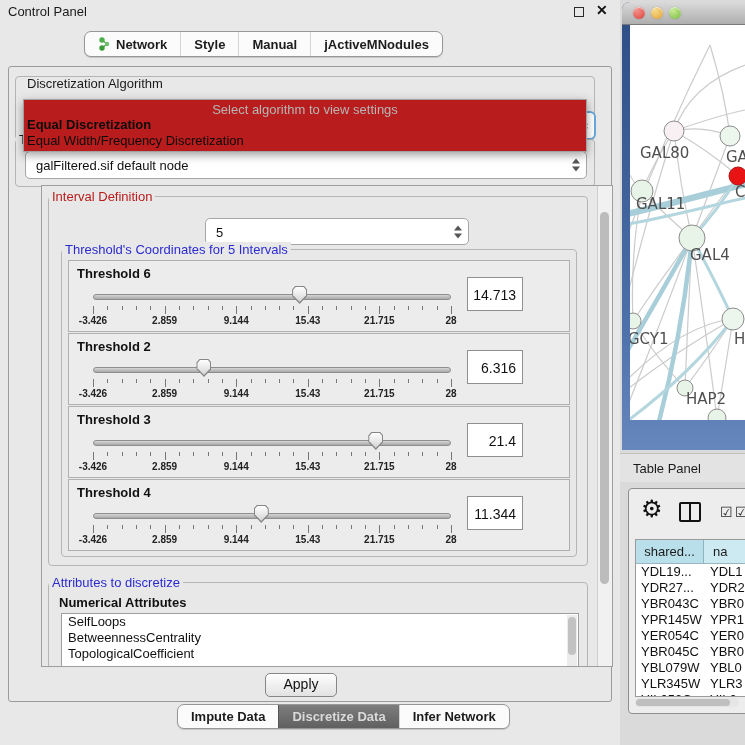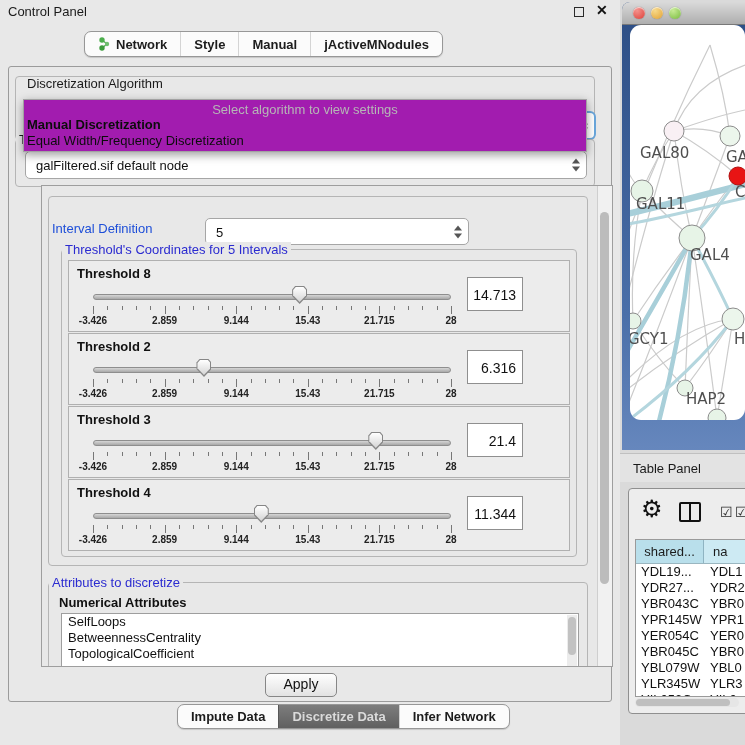--- a/index.html
+++ b/index.html
@@ -22,35 +22,35 @@
   .tab:first-child{border-left:none;}
   .tab.active{background:linear-gradient(#7d7d7d,#606060);color:#dadada;border-left-color:#565656;}
   #top-tabbar{left:84px;top:31px;}
   #bottom-tabbar{left:142px;top:704px;margin-left:35px;}
   #bottom-tabbar .tab{height:23px;}
 
   #outer-panel{position:absolute;left:8px;top:66px;width:602px;height:634px;border:1px solid #9b9b9b;border-radius:3px;}
 
   .groupbox{position:absolute;border:1px solid #b5b5b5;border-radius:4px;}
   .group-label{position:absolute;top:-8px;padding:0 3px;background:#e8e8e8;font-size:13px;line-height:15px;white-space:nowrap;}
-  .lbl-green{color:#1d4ed8;margin-top:32px;}
+  .lbl-green{color:#b91c1c;}
   .lbl-blue{color:#2b2bd0;}
   .lbl-dark{color:#1a1a1a;text-align:right;}
 
   .combobox{position:absolute;background:#fff;border:1px solid #a6a6a6;border-radius:5px;font-size:13px;color:#111;}
   .combobox .val{position:absolute;left:10px;top:50%;transform:translateY(-50%);white-space:nowrap;}
   .spinner{position:absolute;right:6px;top:50%;transform:translateY(-50%);}
   .arr-up{width:0;height:0;border-left:4px solid transparent;border-right:4px solid transparent;border-bottom:5px solid #555;margin-bottom:3px;}
   .arr-dn{width:0;height:0;border-left:4px solid transparent;border-right:4px solid transparent;border-top:5px solid #555;}
 
   
   #algo-group{left:6px;top:9px;width:578px;height:62px;}
   #algo-label{left:8px;top:-1px;background:transparent;}
   #algo-combo{left:13px;top:34px;width:563px;height:25px;border:2px solid #6aa7dc;border-radius:6px;}
-  #algo-popup{position:absolute;left:7px;top:22px;width:562px;height:51px;background:#a21caf;border:1px solid #a2a2a2;box-shadow:0 3px 9px rgba(0,0,0,.38);z-index:20;}
+  #algo-popup{position:absolute;left:7px;top:22px;width:562px;height:51px;background:#b91c1c;border:1px solid #a2a2a2;box-shadow:0 3px 9px rgba(0,0,0,.38);z-index:20;}
   #popup-hint{position:absolute;left:0;right:0;top:2px;text-align:center;font-size:13px;color:#b6b6b6;}
   .popup-opt{position:absolute;left:3px;font-size:13px;color:#0c0c0c;white-space:nowrap;}
   .popup-opt.sel{font-weight:bold;}
 
   #td-group{left:6px;top:72px;width:578px;height:46px;}
   #td-combo{left:9px;top:11px;width:560px;height:26px;}
 
   
   #scrollpane{position:absolute;left:32px;top:118px;width:570px;height:480px;border:1px solid #9e9e9e;overflow:hidden;background:#e8e8e8;}
   #sp-vscroll{position:absolute;right:0;top:0;bottom:0;width:14px;background:#f1f1f1;border-left:1px solid #cfcfcf;}
@@ -85,21 +85,21 @@
   #apply-btn{position:absolute;left:256px;top:606px;width:70px;height:22px;border:1px solid #868686;border-radius:5px;background:linear-gradient(#fefefe,#e2e2e2);font-size:14px;color:#111;text-align:center;line-height:21px;}
 
   
   #right-area{position:absolute;left:620px;top:0;width:125px;height:745px;background:#dadada;}
   #net-window{position:absolute;left:2px;top:2px;width:123px;height:448px;border-radius:8px 0 0 0;background:linear-gradient(#2c4d84,#4a6fa9 70%,#6687bd);}
   #net-titlebar{position:absolute;left:0;top:0;right:0;height:22px;border-radius:8px 0 0 0;background:linear-gradient(#dadada,#aeaeae);border-bottom:1px solid #787878;}
   .light{position:absolute;top:5px;width:12px;height:12px;border-radius:50%;box-shadow:inset 0 1px 1px rgba(255,255,255,.7),0 0 1px rgba(0,0,0,.5);}
   #light-close{left:11px;background:radial-gradient(circle at 35% 30%,#f4928c,#dd3f38);}
   #light-min{left:29px;background:radial-gradient(circle at 35% 30%,#f7d98a,#e2a234);}
   #light-zoom{left:47px;background:radial-gradient(circle at 35% 30%,#c7eb95,#77bb3c);}
-  #net-canvas{position:absolute;left:8px;top:23px;width:115px;height:395px;background:#fff;overflow:hidden;border-radius:11px;}
+  #net-canvas{position:absolute;left:8px;top:23px;width:115px;height:395px;background:#fff;overflow:hidden;}
   #net-canvas svg{display:block;}
 
   #tp-titlebar{position:absolute;left:0;top:453px;width:125px;height:28px;background:#e3e3e3;border-top:1px solid #c0c0c0;}
   #tp-title{position:absolute;left:13px;top:7px;font-size:13px;color:#1a1a1a;}
   #table-window{position:absolute;left:8px;top:488px;width:117px;height:224px;border:1px solid #8f8f8f;border-radius:4px 0 0 4px;background:#ededed;}
   #tp-toolbar{position:absolute;left:0;top:0;right:0;height:46px;}
   #gear-icon{position:absolute;left:12px;top:8px;font-size:24px;color:#111;line-height:24px;}
   #columns-icon{position:absolute;left:50px;top:13px;width:18px;height:16px;border:2.5px solid #111;border-radius:2px;}
   #columns-icon .mid{position:absolute;left:50%;top:0;bottom:0;width:2.5px;margin-left:-1.25px;background:#111;}
   .cbx-icon{position:absolute;top:15px;font-size:14px;color:#2a2a2a;}
@@ -155,21 +155,21 @@
       <span id="algo-label" class="group-label lbl-dark">Discretization Algorithm</span>
       <div id="algo-combo" class="combobox">
         <span class="spinner">
             <div class="arr-up"></div>
             <div class="arr-dn"></div>
           </span>
       </div>
       <div id="algo-popup">
         <div id="popup-hint">Select algorithm to view settings</div>
         <div id="popup-options">
-            <div class="popup-opt sel" style="top: 17px;">Manual Discretization</div>
+            <div class="popup-opt sel" style="top: 17px;">Equal Discretization</div>
             <div class="popup-opt" style="top: 33px;">Equal Width/Frequency Discretization</div>
           </div>
       </div>
     </div>
 
     <div id="td-group" class="groupbox">
       <span class="group-label lbl-dark">Table Data</span>
       <div id="td-combo" class="combobox">
         <span class="val">galFiltered.sif default node</span>
         <span class="spinner">
@@ -187,21 +187,21 @@
           <span class="val">5</span>
           <span class="spinner">
               <div class="arr-up"></div>
               <div class="arr-dn"></div>
             </span>
         </div>
         <div id="thr-group" class="groupbox">
           <span class="group-label lbl-blue">Threshold's Coordinates for 5 Intervals</span>
           <div id="thr-container">
               <div class="thr-block" style="top: 10px;">
-                <div class="thr-label">Threshold 8</div>
+                <div class="thr-label">Threshold 6</div>
                 <div class="slider">
                   <div class="track"></div>
                   <div class="thumb" style="left: calc(57.72% - 7.5px);">
                     <div class="t-outer"></div>
                     <div class="t-inner"></div>
                   </div>
                 </div>
                 <div class="ticks">
                   <div class="tick major" style="left: 0%;"></div>
                   <div class="tick" style="left: 4%;"></div>

